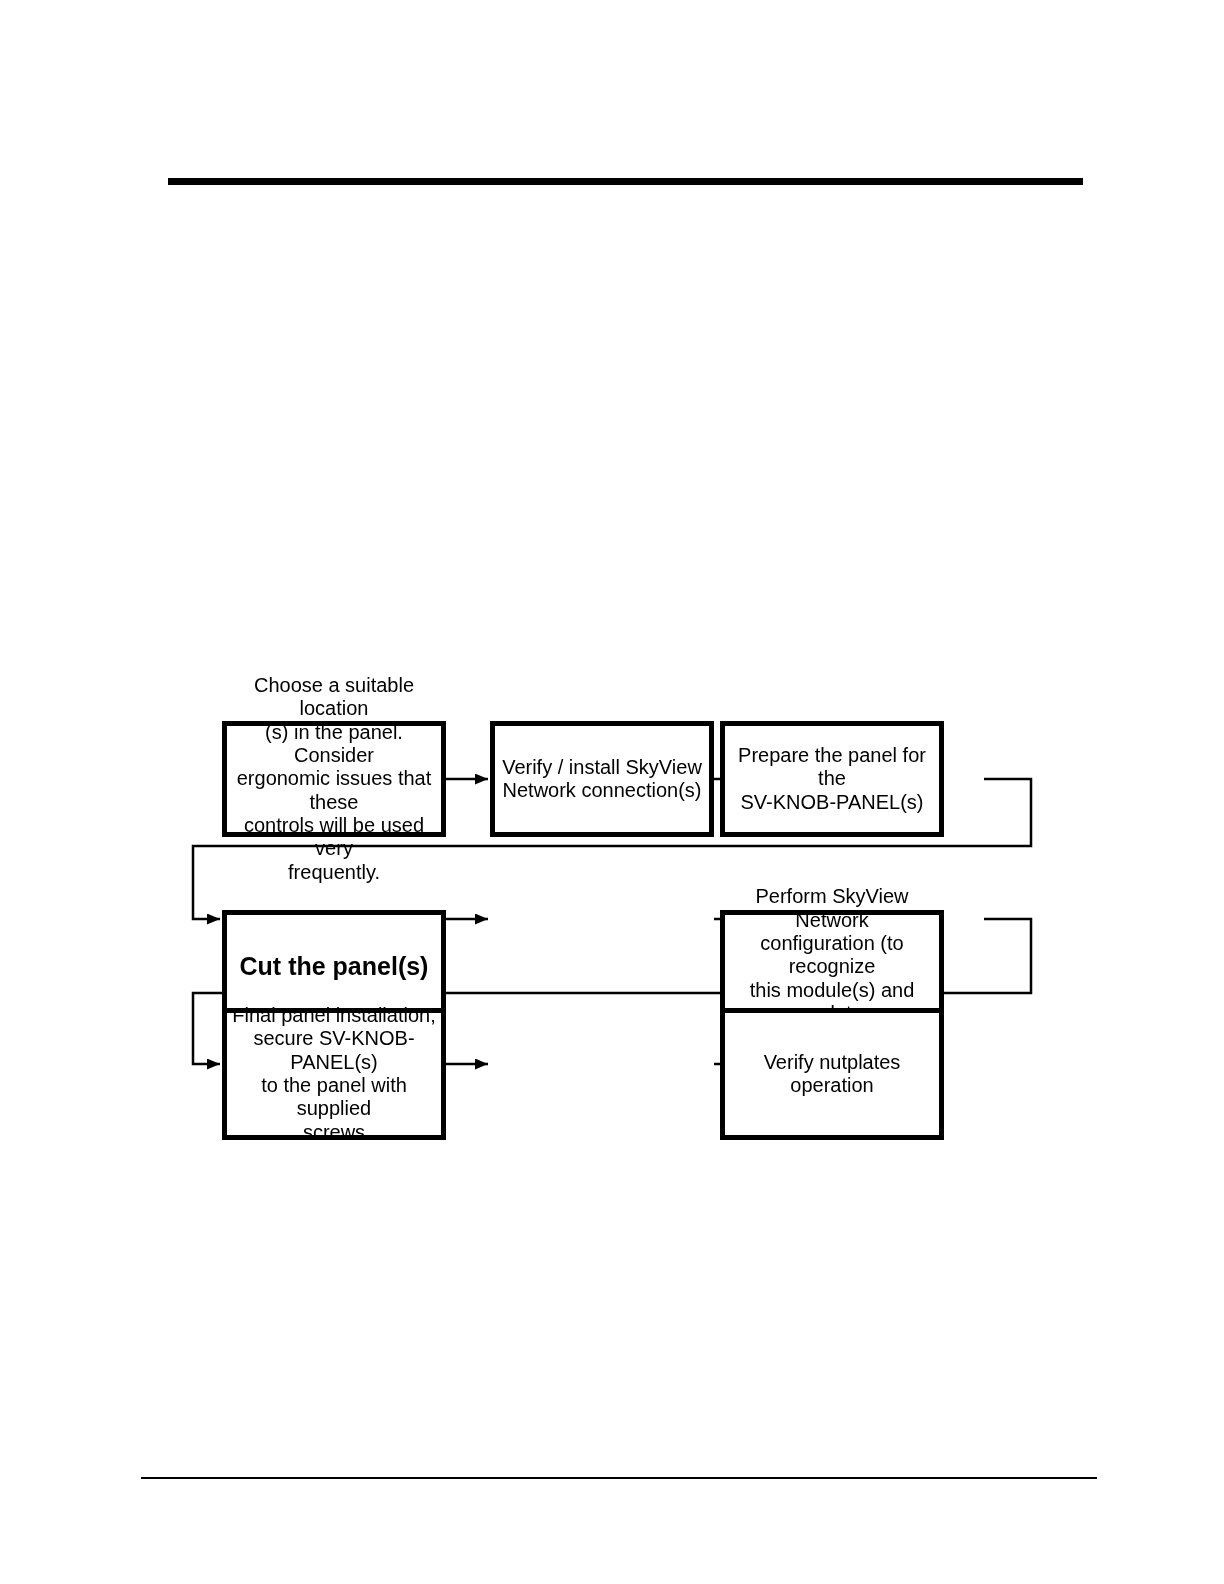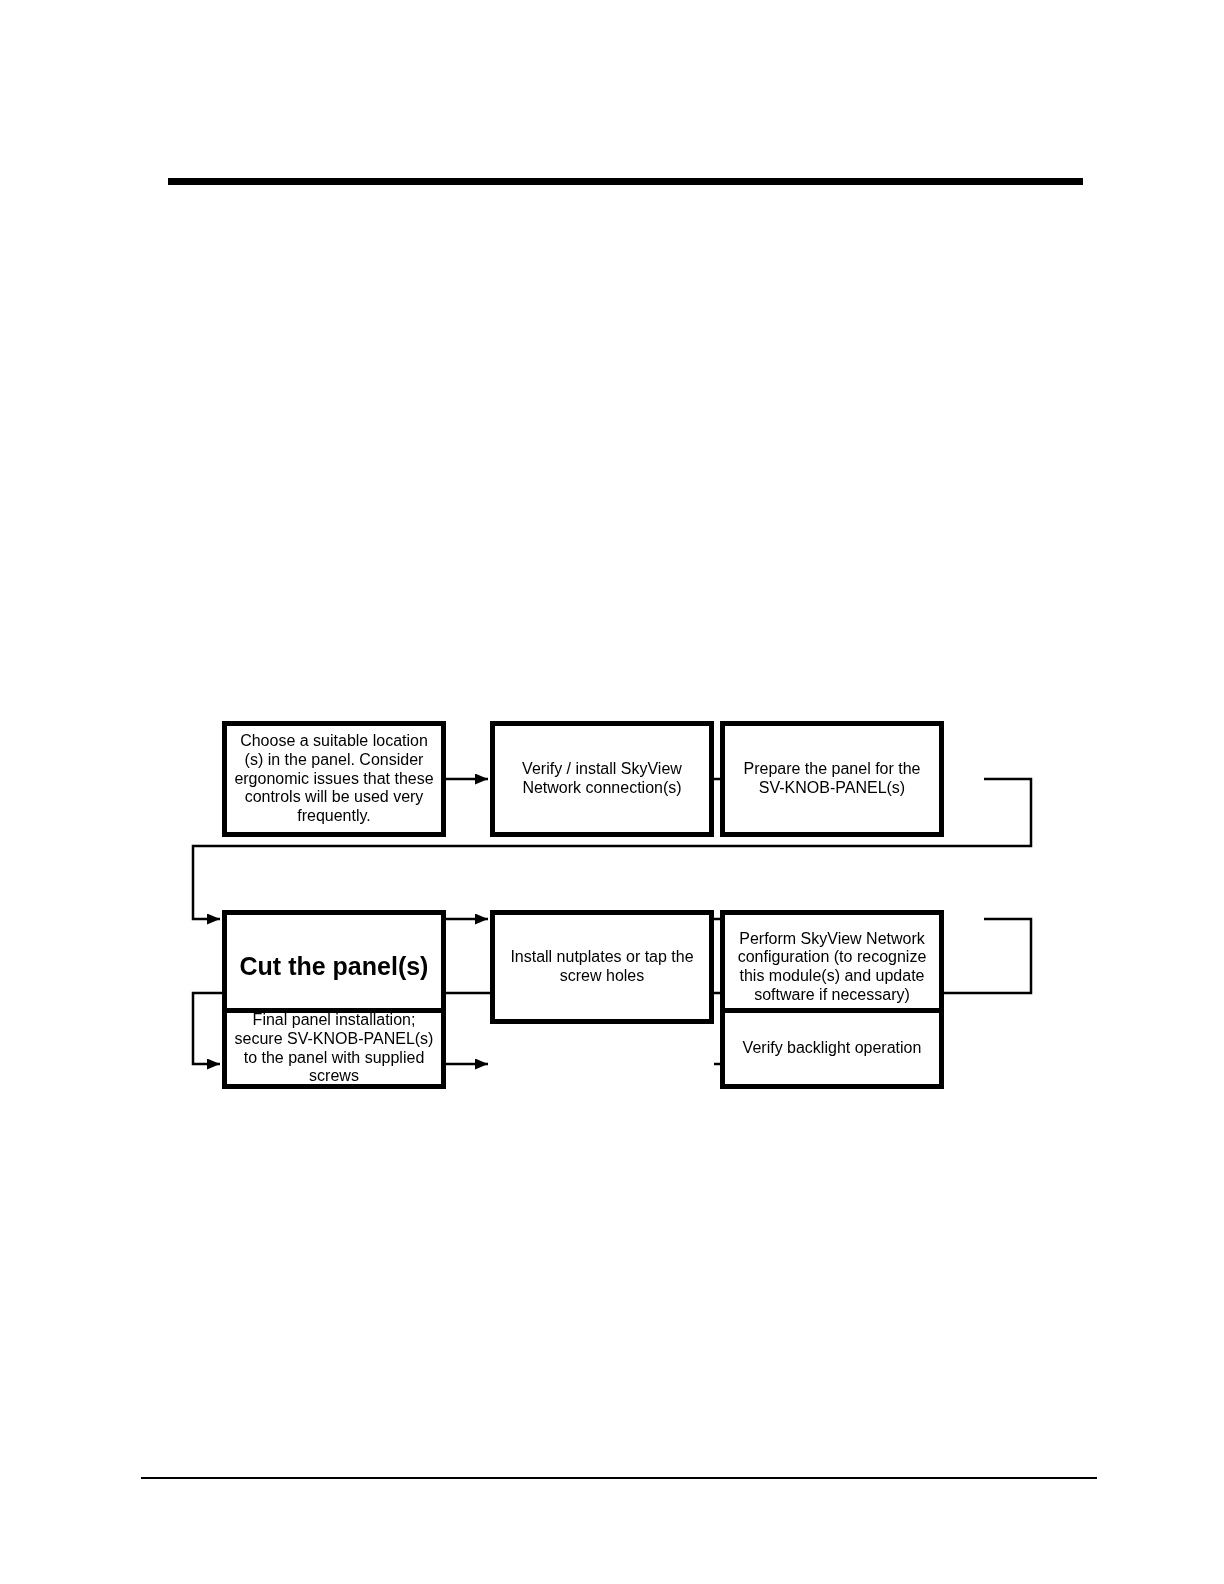--- a/index.html
+++ b/index.html
@@ -29,32 +29,32 @@
     position: absolute;
     box-sizing: border-box;
     width: 224px;
     border: 5px solid #000000;
     background: #ffffff;
     display: flex;
     align-items: center;
     justify-content: center;
     text-align: center;
     white-space: pre-line;
-    font-size: 16px;
+    font-size: 20px;
     line-height: 1.17;
     padding: 2px 0;
   }
   .step.emphasis { font-size: 25px; font-weight: bold; letter-spacing: 0; }
 
   .c1 { left: 222px; }
   .c2 { left: 490px; }
   .c3 { left: 720px; }
   .r1 { top: 721px;  height: 116px; }
   .r2 { top: 862px;  height: 114px; margin-top: 48px; }
-  .r3 { top: 1008px; height: 81px; }
+  .r3 { top: 1008px; height: 132px; }
 </style>
 </head>
 <body>
 
 <div class="page">
 
   <div class="rule rule-top"></div>
 
   <svg class="connectors" width="1224" height="1584" viewBox="0 0 1224 1584">
     <defs>
@@ -76,28 +76,26 @@
 (s) in the panel. Consider
 ergonomic issues that these
 controls will be used very
 frequently.</div>
   <div class="step r1 c2">Verify / install SkyView
 Network connection(s)</div>
   <div class="step r1 c3">Prepare the panel for the
 SV-KNOB-PANEL(s)</div>
 
   <div class="step r2 c1 emphasis">Cut the panel(s)</div>
-  <div class="step r2 c2">Install nutplates or tap the
-screw holes</div>
   <div class="step r2 c3">Perform SkyView Network
 configuration (to recognize
 this module(s) and update
 software if necessary)</div>
 
   <div class="step r3 c1">Final panel installation;
 secure SV-KNOB-PANEL(s)
 to the panel with supplied
 screws</div>
-  <div class="step r3 c3">Verify backlight operation</div>
+  <div class="step r3 c3">Verify nutplates operation</div>
 
   <div class="rule rule-bottom"></div>
 
 </div>
 
 </body></html>

